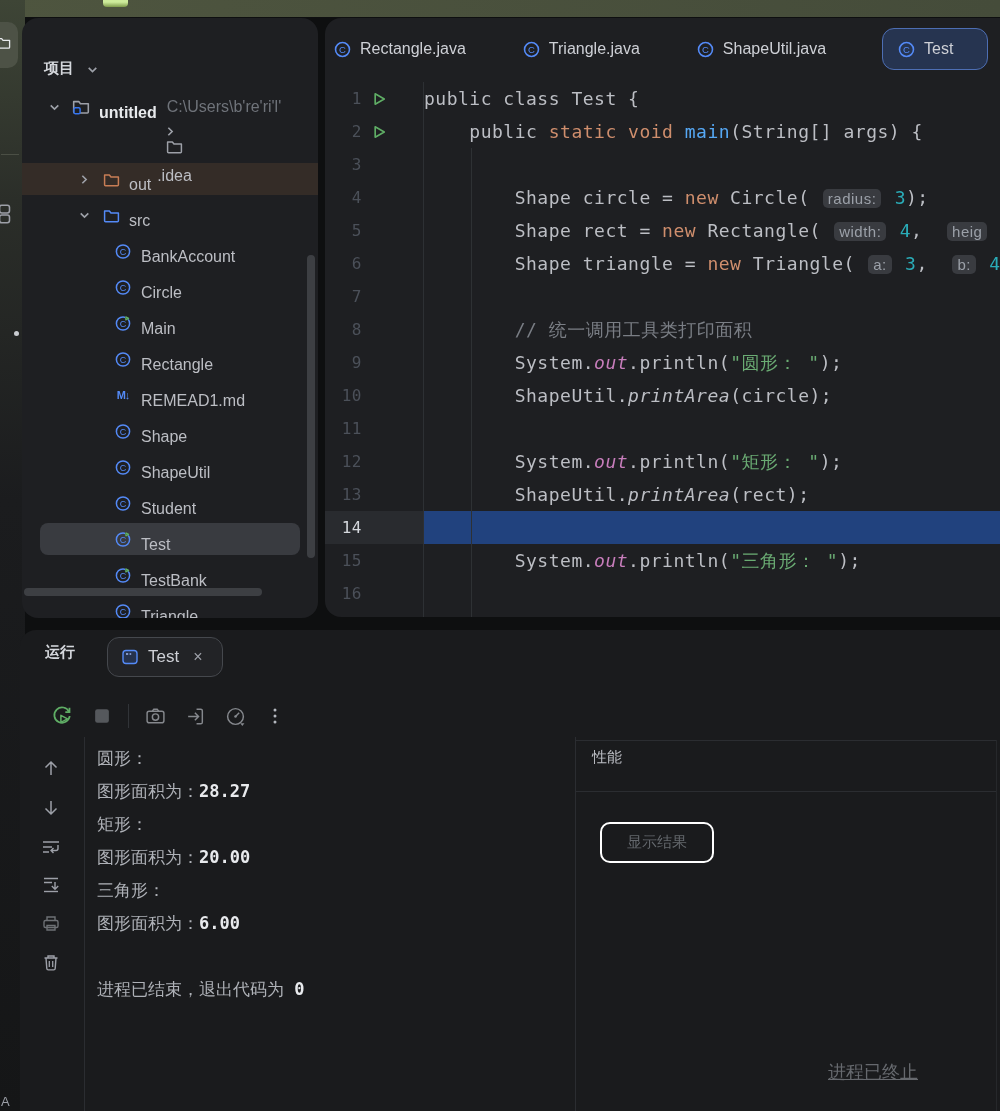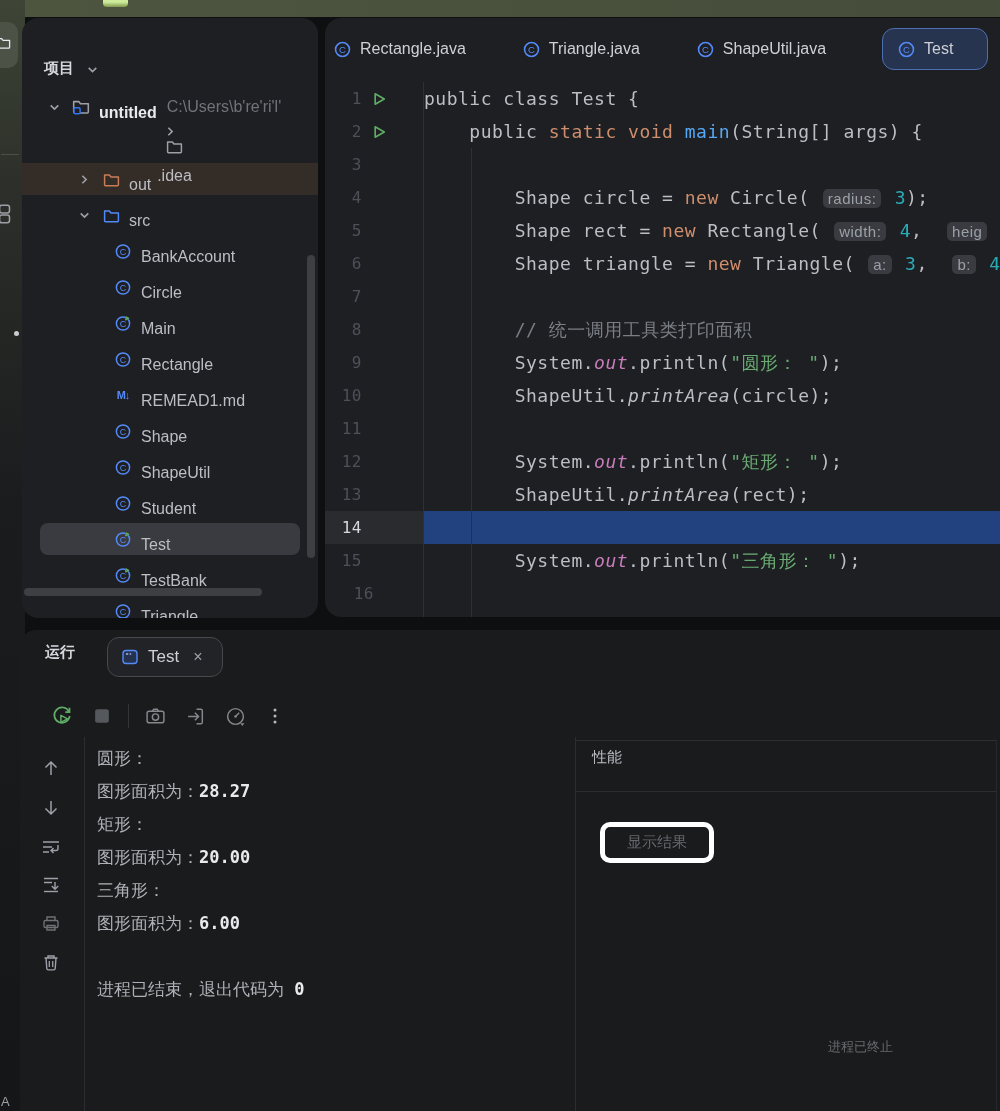--- a/index.html
+++ b/index.html
@@ -79,23 +79,23 @@
   #stripline{left:64px;top:107px;width:1px;height:374px;background:#2B2D31;}
   #console{position:absolute;left:77px;top:112px;width:478px;font-family:"DejaVu Sans Mono",monospace;
            font-size:17px;line-height:33px;overflow:hidden;height:369px;}
   .conline{white-space:pre;height:33px;}
   .cs-path{color:#C8CBD0}.cs-out{color:#AEB1B7}.cs-num{color:#E8EAED;font-weight:bold;}
   #condiv{left:555px;top:107px;width:1px;height:374px;background:#2B2D31;}
   #perftop{left:556px;top:110px;width:420px;height:1px;background:#2B2D31;}
   #perfbot{left:556px;top:161px;width:420px;height:1px;background:#2B2D31;}
   #perfright{left:976px;top:110px;width:1px;height:371px;background:#26282B;}
   #perftitle{left:572px;top:118px;color:#BCBEC4;font-size:15px;}
-  #perfbtn{left:580px;top:192px;width:114px;height:41px;border:5px solid #ffffff;border-radius:10px;
+  #perfbtn{left:580px;top:192px;width:114px;height:41px;border:2px solid #ffffff;border-radius:10px;
            color:#64686D;font-size:15px;display:flex;align-items:center;justify-content:center;background:transparent;}
-  #perfstatus{left:808px;top:408px;color:#66696E;font-size:13px;}
+  #perfstatus{left:808px;top:430px;color:#66696E;font-size:18px;text-decoration:underline;}
 </style>
 </head>
 <body>
 
 <div id="stage">
   <div id="topband" class="abs"></div>
   <div id="greenicon" class="abs"></div>
 
   <div id="actbar" class="abs">
     <div id="actsel" class="abs">
@@ -422,21 +422,21 @@
           <div class="lrow" style="top: 429px;">
             <span class="lnum cur">14</span>
             <span class="runico"></span>
             <span class="ltext"></span>
           </div>
           <div class="lrow" style="top: 462px;">
             <span class="lnum">15</span>
             <span class="runico"></span>
             <span class="ltext"><span class="sg-d">        System.</span><span class="sg-fld">out</span><span class="sg-d">.println(</span><span class="sg-st">"三角形： "</span><span class="sg-d">);</span></span>
           </div>
-          <div class="lrow" style="top: 495px; margin-left: 12px;">
+          <div class="lrow" style="top: 495px;">
             <span class="lnum">16</span>
             <span class="runico"></span>
           </div>
         </div>
     </div>
   </div>
 
   <div id="runp" class="island abs">
     <div id="runhdr">
       <span class="pnlhdr">运行</span>

